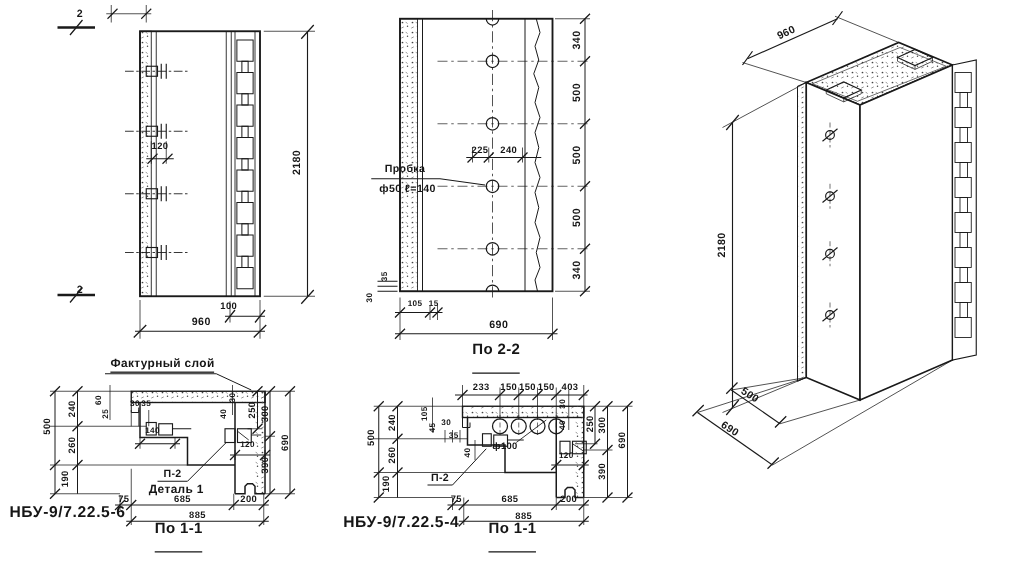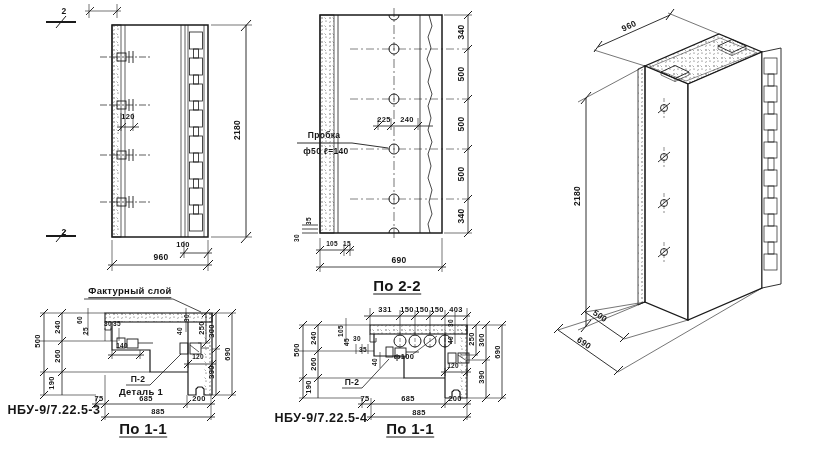--- a/index.html
+++ b/index.html
@@ -10,21 +10,21 @@
   .lbl{position:absolute;font-family:"Liberation Sans",sans-serif;font-weight:700;color:#161616;
        white-space:nowrap;transform:translate(-50%,-50%);letter-spacing:.3px;line-height:1;}
   .r90{transform:translate(-50%,-50%) rotate(-90deg);}
   .rP33{transform:translate(-50%,-50%) rotate(33deg);}
   .rM25{transform:translate(-50%,-50%) rotate(-25deg);}
   .d6{font-size:6.5px;}
   .d7{font-size:7.5px;}
   .d8{font-size:8.5px;}
   .d9{font-size:9.5px;}
   .ttl{font-size:12.5px;letter-spacing:.5px;}
-  .sec{font-size:15px;border-bottom:1.6px solid #161616;padding-bottom:1px;}
+  .sec{font-size:12px;border-bottom:1.6px solid #161616;padding-bottom:13px;}
   .ul{border-bottom:1.3px solid #161616;padding-bottom:1px;}
 </style>
 </head>
 <body>
 
 <div id="canvas">
 
 <svg id="linework" width="813" height="456" viewBox="0 0 813 456" xmlns="http://www.w3.org/2000/svg">
   <defs>
     <pattern id="spk" width="8" height="8" patternUnits="userSpaceOnUse">
@@ -322,24 +322,24 @@
   <span class="lbl d7 r90" style="left:202px;top:328px">250</span>
   <span class="lbl d7 r90" style="left:212px;top:331px">300</span>
   <span class="lbl d7 r90" style="left:212px;top:372px">390</span>
   <span class="lbl d7 r90" style="left:228px;top:354px">690</span>
   <span class="lbl d7" style="left:99px;top:399px">75</span>
   <span class="lbl d7" style="left:146px;top:399px">685</span>
   <span class="lbl d7" style="left:199px;top:399px">200</span>
   <span class="lbl d7" style="left:158px;top:412px">885</span>
   <span class="lbl d8" style="left:138px;top:379px">П-2</span>
   <span class="lbl d9" style="left:141px;top:392px">Деталь 1</span>
-  <span class="lbl ttl" style="left:54px;top:410px">НБУ-9/7.22.5-3</span>
+  <span class="lbl ttl" style="left:54px;top:410px">НБУ-9/7.22.5-6</span>
   <span class="lbl sec" style="left:143px;top:429px">По 1-1</span>
 
-  <span class="lbl d7" style="left:385px;top:310px">331</span>
+  <span class="lbl d7" style="left:385px;top:310px">233</span>
   <span class="lbl d7" style="left:407px;top:310px">150</span>
   <span class="lbl d7" style="left:422px;top:310px">150</span>
   <span class="lbl d7" style="left:437px;top:310px">150</span>
   <span class="lbl d7" style="left:456px;top:310px">403</span>
   <span class="lbl d7" style="left:404px;top:357px">ф100</span>
   <span class="lbl d7 r90" style="left:297px;top:350px">500</span>
   <span class="lbl d7 r90" style="left:314px;top:338px">240</span>
   <span class="lbl d7 r90" style="left:314px;top:364px">260</span>
   <span class="lbl d7 r90" style="left:309px;top:387px">190</span>
   <span class="lbl d6 r90" style="left:341px;top:331px">105</span>

